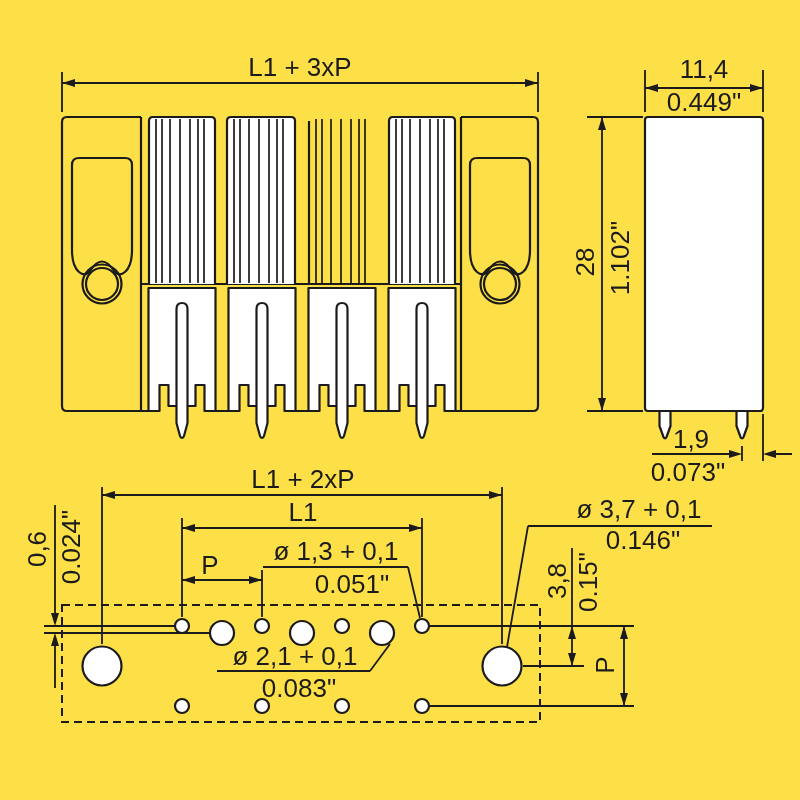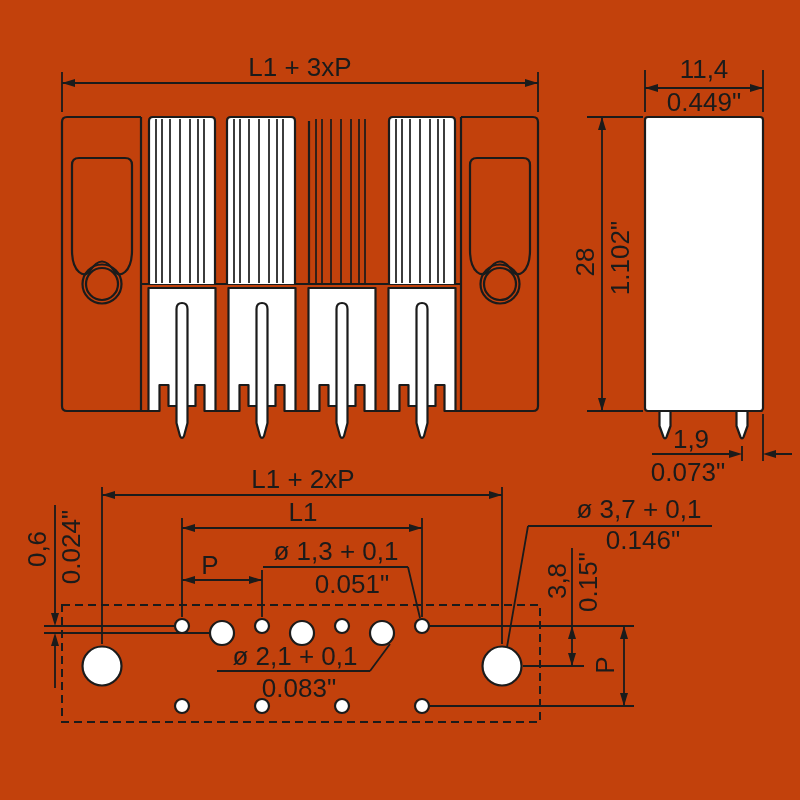--- a/index.html
+++ b/index.html
@@ -1,16 +1,16 @@
 <!DOCTYPE html>
 <html><head>
 <meta charset="utf-8">
 <style>
   html,body{margin:0;padding:0;background:#ffffff;}
-  #stage{position:relative;width:800px;height:800px;background:#c2410c;overflow:hidden;
+  #stage{position:relative;width:800px;height:800px;background:#fde047;overflow:hidden;
          font-family:"Liberation Sans", sans-serif;}
   svg{display:block;}
   .part{fill:none;stroke:#1b1b1b;stroke-width:2.2;stroke-linejoin:round;}
   .partfill{fill:#ffffff;stroke:#1b1b1b;stroke-width:2.2;stroke-linejoin:round;}
   .rib{fill:none;stroke:#1b1b1b;stroke-width:1.7;}
   .dim{fill:none;stroke:#1b1b1b;stroke-width:1.8;}
   .dashed{fill:none;stroke:#1b1b1b;stroke-width:2;stroke-dasharray:8 5;}
   .arr{fill:#1b1b1b;stroke:none;}
   text{font-family:"Liberation Sans", sans-serif;font-size:26px;fill:#1b1b1b;}
 </style>

